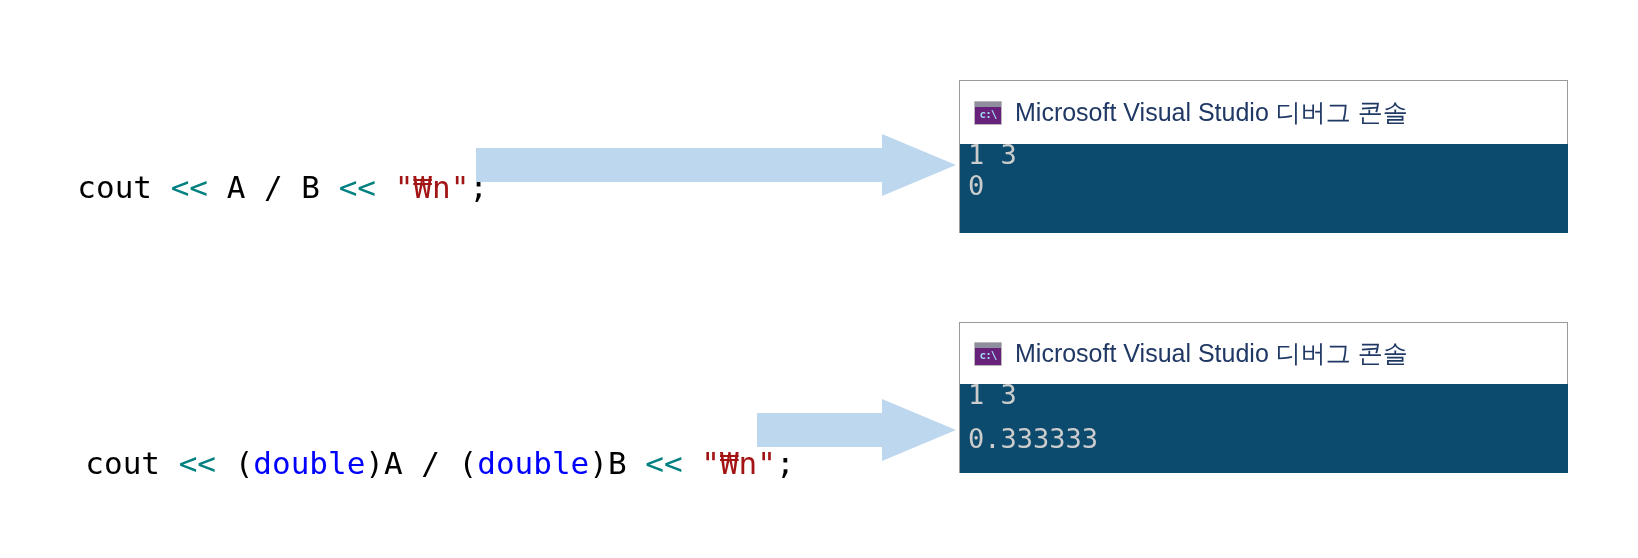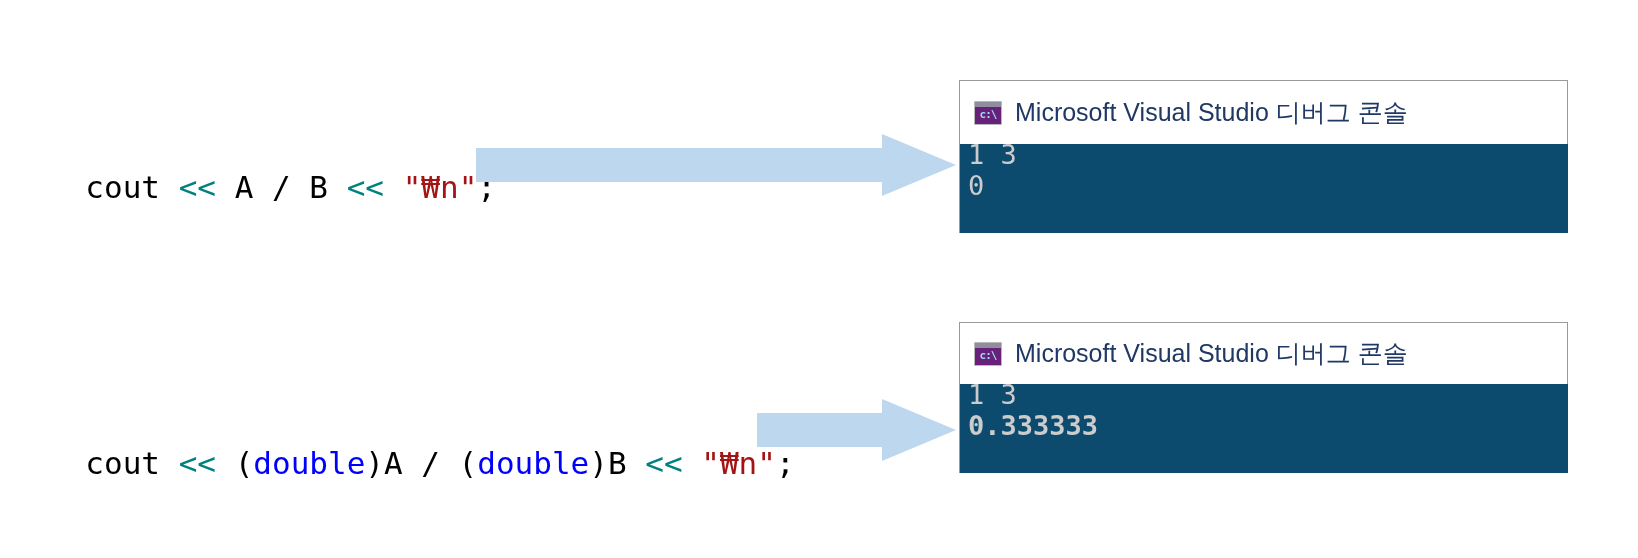--- a/index.html
+++ b/index.html
@@ -17,21 +17,21 @@
 
   
   .code-line {
     position: absolute;
     white-space: pre;
     font-family: "DejaVu Sans Mono", "Liberation Mono", monospace;
     color: #000000;
     letter-spacing: 0px;
   }
   .code-line-1 {
-    left: 48px;
+    left: 40px;
     top: 133px;
     font-size: 31px;
   }
   .code-line-2 {
     left: 48px;
     top: 409px;
     font-size: 31px;
   }
   .tok-op      { color: #008081; }
   .tok-str     { color: #A31515; }
@@ -172,15 +172,15 @@
 <div class="console-window" style="left:959px; top:322px; width:609px; height:151px;">
   <div class="window-top-artifact" style="left:0px; top:0px; width:585px;"></div>
   <div class="console-titlebar" style="height:62px;">
     <div class="console-icon">
       <span class="console-icon-text">c:\</span>
     </div>
     <span class="console-title-text">Microsoft Visual Studio 디버그 콘솔</span>
   </div>
   <div class="console-body" style="height:89px;">
     <div class="console-text" style="top:-5px;">1 3</div>
-    <div class="console-text" style="top:26px;font-weight:bold;">0.333333</div>
+    <div class="console-text" style="top:39px;">0.333333</div>
   </div>
 </div>
 
 </body></html>

